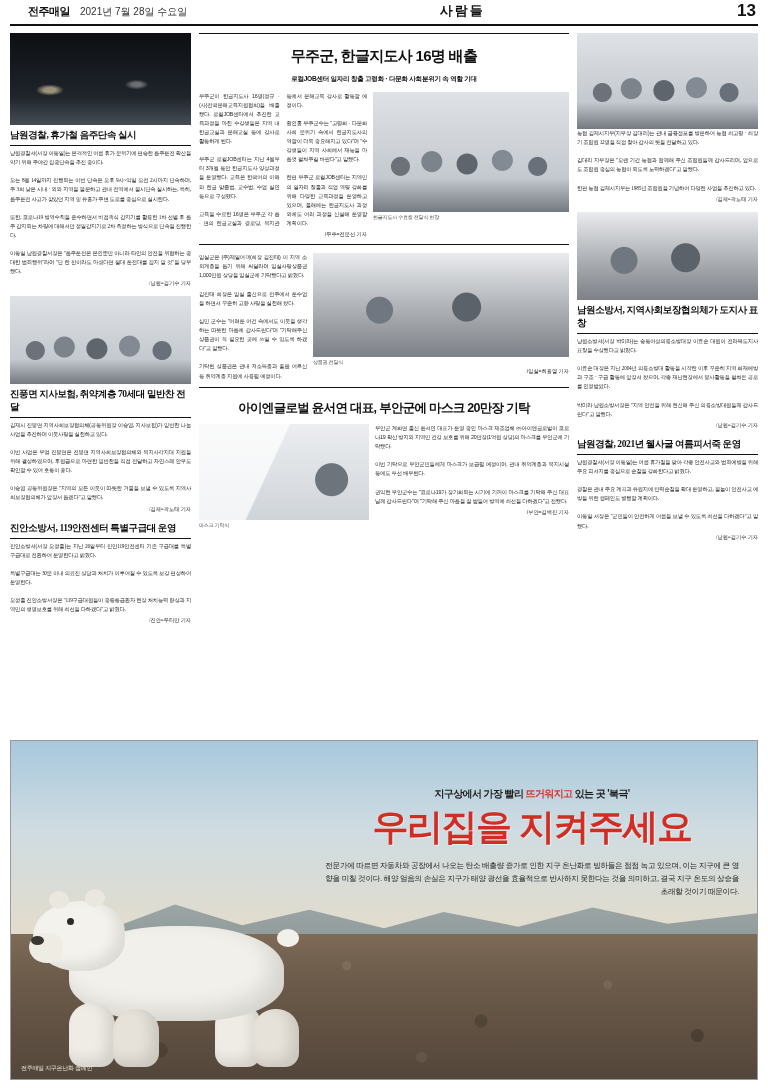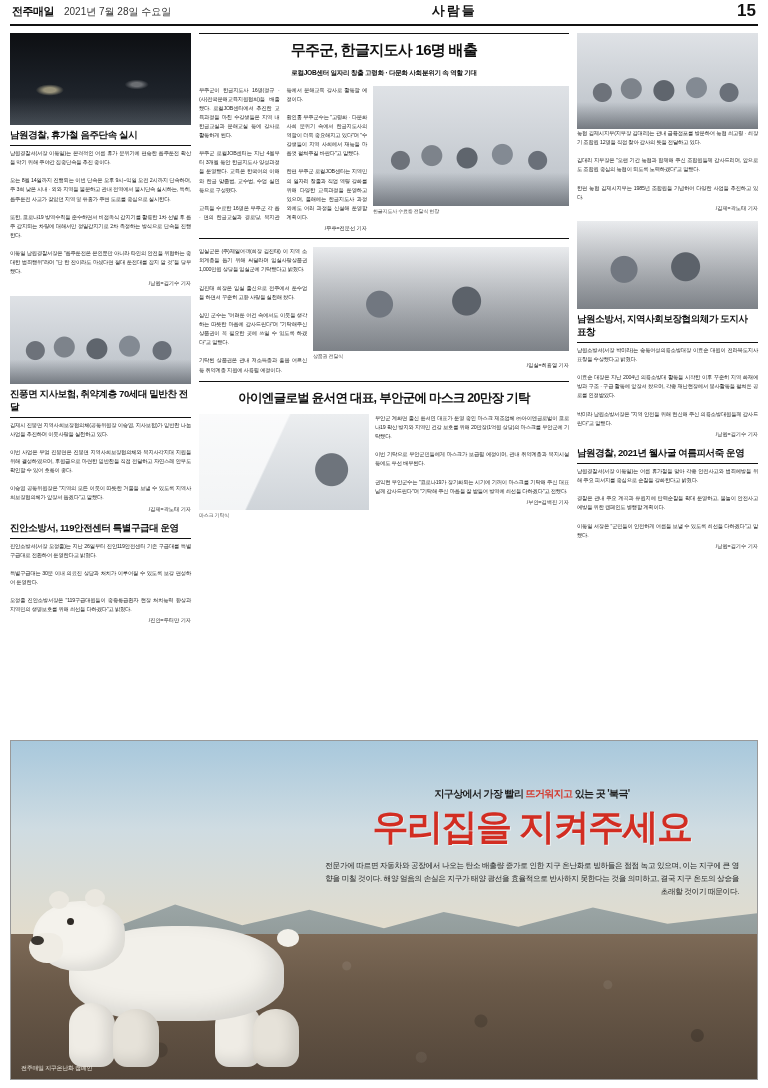--- a/index.html
+++ b/index.html
@@ -22,21 +22,21 @@
   
   .masthead {
     display: flex;
     align-items: center;
     justify-content: space-between;
     height: 26px;
     border-bottom: 2px solid #111;
     padding: 0 2px 2px 2px;
   }
   .mast-left { display:flex; align-items: baseline; gap: 10px; }
-  .mast-title { font-size: 11px; font-weight: bold; letter-spacing: -0.5px; }
+  .mast-title { font-size: 11px; font-weight: bold; letter-spacing: -0.5px; margin-left: 16px; }
   .mast-date { font-size: 10px; color:#333; }
   .mast-center { font-size: 13px; font-weight: bold; letter-spacing: 2px; }
   .mast-page { font-size: 17px; font-weight: bold; }
 
   
   .content {
     display: flex;
     gap: 8px;
     margin-top: 7px;
   }
@@ -67,30 +67,30 @@
     text-align: justify;
     color: #222;
     letter-spacing: -0.2px;
   }
   .byline {
     font-size: 5.2px;
     text-align: right;
     margin-top: 3px;
     color: #222;
   }
-  .block { margin-bottom: 9px; }
+  .block { margin-bottom: 9px; font-family: Liberation Serif, serif; }
 
   
   .mid-article { border: 0; margin-bottom: 8px; }
   .mid-head {
     font-size: 15px;
     font-weight: bold;
     text-align: center;
     letter-spacing: -0.7px;
-    margin: 6px 0 0 0;
+    margin: 12px 0 0 0;
     line-height: 1.3;
   }
   .mid-head.small { font-size: 12.5px; }
   .mid-sub {
     font-size: 6.6px;
     font-weight: bold;
     text-align: center;
     margin: 9px 0 8px 0;
     letter-spacing: -0.3px;
   }
@@ -277,21 +277,21 @@
 <body>
 
 <div class="page">
 
   <div class="masthead">
     <div class="mast-left">
       <span class="mast-title">전주매일</span>
       <span class="mast-date">2021년 7월 28일 수요일</span>
     </div>
     <div class="mast-center">사람들</div>
-    <div class="mast-page">15</div>
+    <div class="mast-page">13</div>
   </div>
 
   <div class="content">
 
     <div class="col-left">
 
       <div class="block">
         <div class="photo" style="height:92px">
           <div class="ph-inner ph-night"></div>
         </div>

